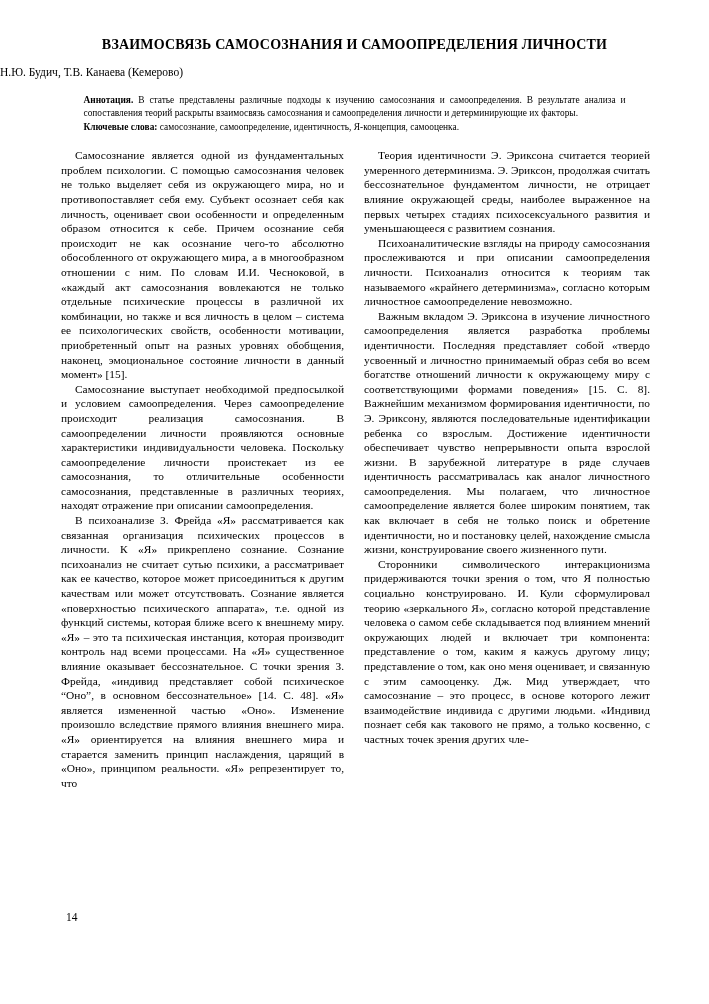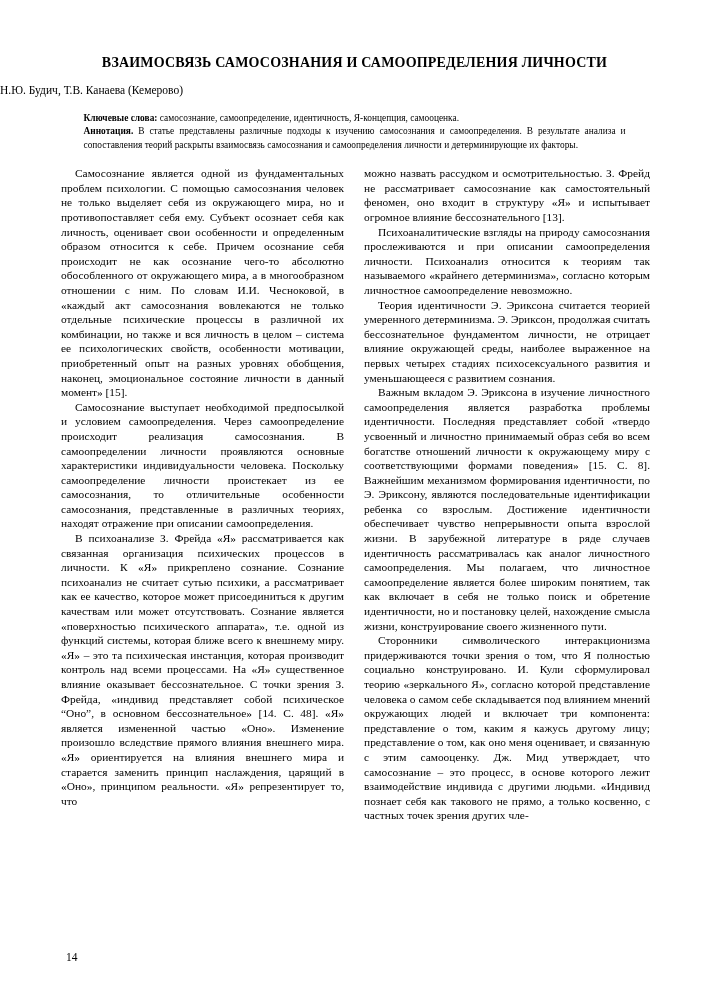--- a/index.html
+++ b/index.html
@@ -11,21 +11,21 @@
     position: relative;
     width: 709px;
     height: 1004px;
     background: #ffffff;
     color: #000000;
     font-family: "Liberation Serif", serif;
     overflow: hidden;
   }
   .title {
     margin: 0;
-    padding-top: 54px;
+    padding-top: 36px;
     text-align: center;
     font-size: 14px;
     font-weight: bold;
     letter-spacing: 0.2px;
     line-height: 17px;
   }
   .authors {
     margin-top: 12px;
     font-size: 11.5px;
     line-height: 14px;
@@ -58,48 +58,47 @@
   .col p {
     margin: 0;
     text-indent: 14px;
   }
   .col p.no-indent {
     text-indent: 0;
   }
   .page-number {
     position: absolute;
     left: 66px;
-    top: 951px;
+    top: 911px;
     font-size: 11.5px;
   }
 </style>
 </head>
 <body>
 
 <div class="page">
 
   <h1 class="title">ВЗАИМОСВЯЗЬ САМОСОЗНАНИЯ И САМООПРЕДЕЛЕНИЯ ЛИЧНОСТИ</h1>
 
   <div class="authors">Н.Ю. Будич, Т.В. Канаева (Кемерово)</div>
 
   <div class="abstract">
+    <p><b>Аннотация.</b> <span>В статье представлены различные подходы к изучению самосознания и самоопределения. В результате анализа и сопоставления теорий раскрыты взаимосвязь самосознания и самоопределения личности и детерминирующие их факторы.</span></p>
     <p><b>Ключевые слова:</b> <span>самосознание, самоопределение, идентичность, Я-концепция, самооценка.</span></p>
-    <p><b>Аннотация.</b> <span>В статье представлены различные подходы к изучению самосознания и самоопределения. В результате анализа и сопоставления теорий раскрыты взаимосвязь самосознания и самоопределения личности и детерминирующие их факторы.</span></p>
   </div>
 
   <div class="columns">
     <div class="col col-left">
       <p>Самосознание является одной из фундаментальных проблем психологии. С помощью самосознания человек не только выделяет себя из окружающего мира, но и противопоставляет себя ему. Субъект осознает себя как личность, оценивает свои особенности и определенным образом относится к себе. Причем осознание себя происходит не как осознание чего-то абсолютно обособленного от окружающего мира, а в многообразном отношении с ним. По словам И.И. Чесноковой, в «каждый акт самосознания вовлекаются не только отдельные психические процессы в различной их комбинации, но также и вся личность в целом – система ее психологических свойств, особенности мотивации, приобретенный опыт на разных уровнях обобщения, наконец, эмоциональное состояние личности в данный момент» [15].</p>
       <p>Самосознание выступает необходимой предпосылкой и условием самоопределения. Через самоопределение происходит реализация самосознания. В самоопределении личности проявляются основные характеристики индивидуальности человека. Поскольку самоопределение личности проистекает из ее самосознания, то отличительные особенности самосознания, представленные в различных теориях, находят отражение при описании самоопределения.</p>
       <p>В психоанализе З. Фрейда «Я» рассматривается как связанная организация психических процессов в личности. К «Я» прикреплено сознание. Сознание психоанализ не считает сутью психики, а рассматривает как ее качество, которое может присоединиться к другим качествам или может отсутствовать. Сознание является «поверхностью психического аппарата», т.е. одной из функций системы, которая ближе всего к внешнему миру. «Я» – это та психическая инстанция, которая производит контроль над всеми процессами. На «Я» существенное влияние оказывает бессознательное. С точки зрения З. Фрейда, «индивид представляет собой психическое “Оно”, в основном бессознательное» [14. С. 48]. «Я» является измененной частью «Оно». Изменение произошло вследствие прямого влияния внешнего мира. «Я» ориентируется на влияния внешнего мира и старается заменить принцип наслаждения, царящий в «Оно», принципом реальности. «Я» репрезентирует то, что</p>
     </div>
     <div class="col col-right">
-      <p class="no-indent">можно назвать рассудком и осмотрительностью. З. Фрейд не рассматривает самосознание как самостоятельный феномен, оно входит в структуру «Я» и испытывает огромное влияние бессознательного [13].</p>
+      <p>Теория идентичности Э. Эриксона считается теорией умеренного детерминизма. Э. Эриксон, продолжая считать бессознательное фундаментом личности, не отрицает влияние окружающей среды, наиболее выраженное на первых четырех стадиях психосексуального развития и уменьшающееся с развитием сознания.</p>
       <p>Психоаналитические взгляды на природу самосознания прослеживаются и при описании самоопределения личности. Психоанализ относится к теориям так называемого «крайнего детерминизма», согласно которым личностное самоопределение невозможно.</p>
-      <p>Теория идентичности Э. Эриксона считается теорией умеренного детерминизма. Э. Эриксон, продолжая считать бессознательное фундаментом личности, не отрицает влияние окружающей среды, наиболее выраженное на первых четырех стадиях психосексуального развития и уменьшающееся с развитием сознания.</p>
       <p>Важным вкладом Э. Эриксона в изучение личностного самоопределения является разработка проблемы идентичности. Последняя представляет собой «твердо усвоенный и личностно принимаемый образ себя во всем богатстве отношений личности к окружающему миру с соответствующими формами поведения» [15. С. 8]. Важнейшим механизмом формирования идентичности, по Э. Эриксону, являются последовательные идентификации ребенка со взрослым. Достижение идентичности обеспечивает чувство непрерывности опыта взрослой жизни. В зарубежной литературе в ряде случаев идентичность рассматривалась как аналог личностного самоопределения. Мы полагаем, что личностное самоопределение является более широким понятием, так как включает в себя не только поиск и обретение идентичности, но и постановку целей, нахождение смысла жизни, конструирование своего жизненного пути.</p>
       <p>Сторонники символического интеракционизма придерживаются точки зрения о том, что Я полностью социально конструировано. И. Кули сформулировал теорию «зеркального Я», согласно которой представление человека о самом себе складывается под влиянием мнений окружающих людей и включает три компонента: представление о том, каким я кажусь другому лицу; представление о том, как оно меня оценивает, и связанную с этим самооценку. Дж. Мид утверждает, что самосознание – это процесс, в основе которого лежит взаимодействие индивида с другими людьми. «Индивид познает себя как такового не прямо, а только косвенно, с частных точек зрения других чле-</p>
     </div>
   </div>
 
   <div class="page-number">14</div>
 
 </div>
 
 </body></html>

